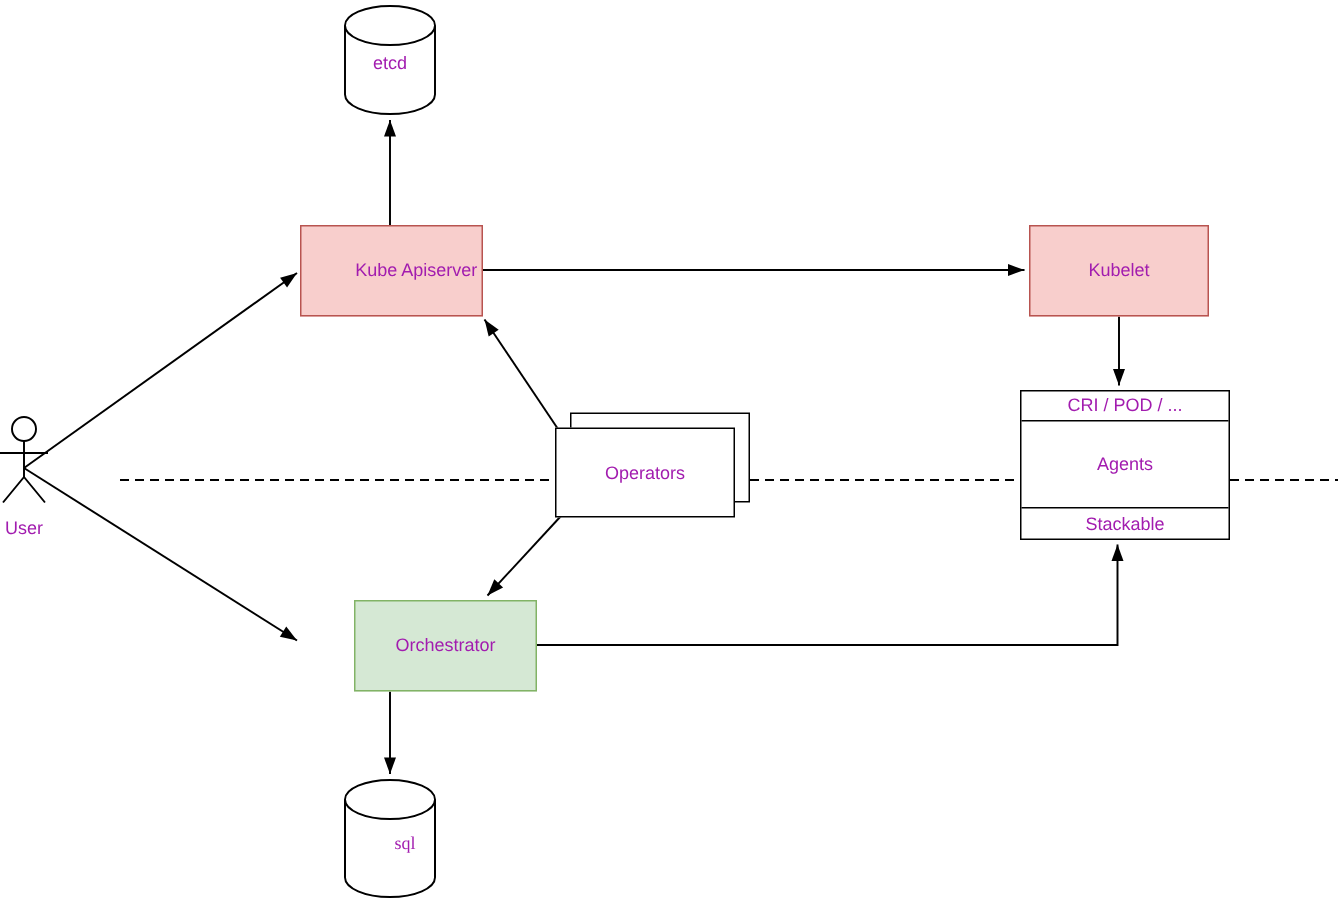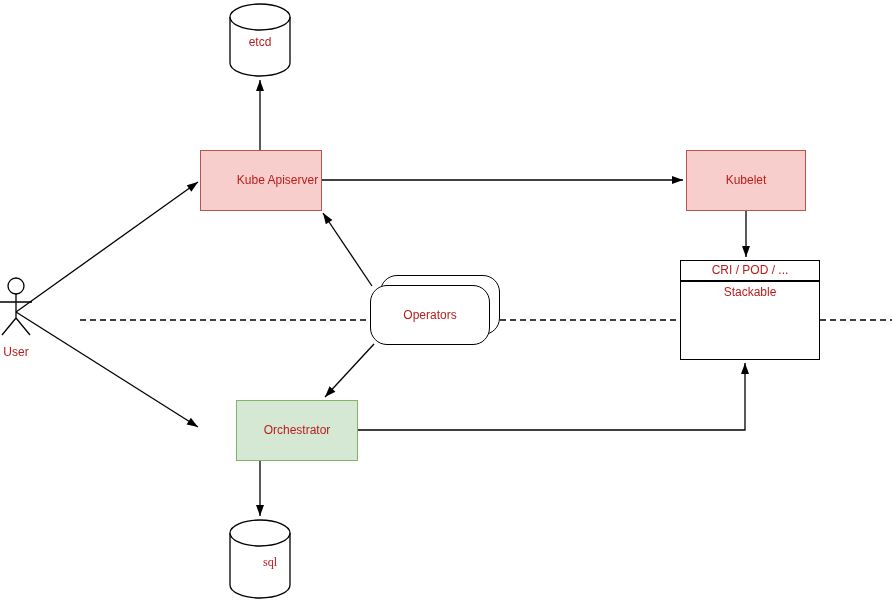--- a/index.html
+++ b/index.html
@@ -1,34 +1,34 @@
 <!DOCTYPE html>
 <html><head>
 <meta charset="utf-8">
 <style>
   html,body { margin:0; padding:0; background:#ffffff; }
   .canvas {
     position:relative;
     width:892px; height:601px;
     background:#ffffff;
     font-family:"Liberation Sans", sans-serif;
-    color:#b91c1c;
+    color:#a21caf;
     overflow:hidden;
   }
   .layer { position:absolute; left:0; top:0; width:892px; height:601px; }
   svg.layer { z-index:0; }
   .node, .lbl {
     position:absolute; box-sizing:border-box; z-index:1;
     display:flex; align-items:center; justify-content:center;
     font-size:12px; line-height:1.2; text-align:center;
   }
   .pink  { background:#f8cecc; border:1.5px solid #b85450; }
   .green { background:#d5e8d4; border:1.5px solid #82b366; }
   .plain { background:#ffffff; border:1.3px solid #000000; }
-  .rounded { border-radius:17px; }
+  .rounded { border-radius:0; }
   .lbl { background:transparent; z-index:2; }
   .agents { flex-direction:column; align-items:stretch; justify-content:flex-start; padding:0; }
   .agents .row { display:flex; align-items:center; justify-content:center; }
   .agents .hdr { height:19px; border-bottom:1.3px solid #000; }
   .agents .bdy { flex:1; }
   .agents .ftr { height:20px; border-top:1.3px solid #000; }
 </style>
 </head>
 <body>
 
@@ -81,20 +81,21 @@
     <span>Kubelet</span>
   </div>
 
   <div class="node plain rounded" style="left:380px; top:275px; width:120px; height:60px;"></div>
   <div class="node plain rounded" style="left:370px; top:285px; width:120px; height:60px;">
     <span>Operators</span>
   </div>
 
   <div class="node plain agents" style="left:680px; top:260px; width:140px; height:100px;">
     <div class="row hdr">CRI / POD / ...</div>
+    <div class="row bdy">Agents</div>
     <div class="row ftr">Stackable</div>
   </div>
 
   <div class="node green" style="left:200px; top:400px; width:122px; height:61px;margin-left:36px;">
     <span>Orchestrator</span>
   </div>
 
 </div>
 
 </body></html>

